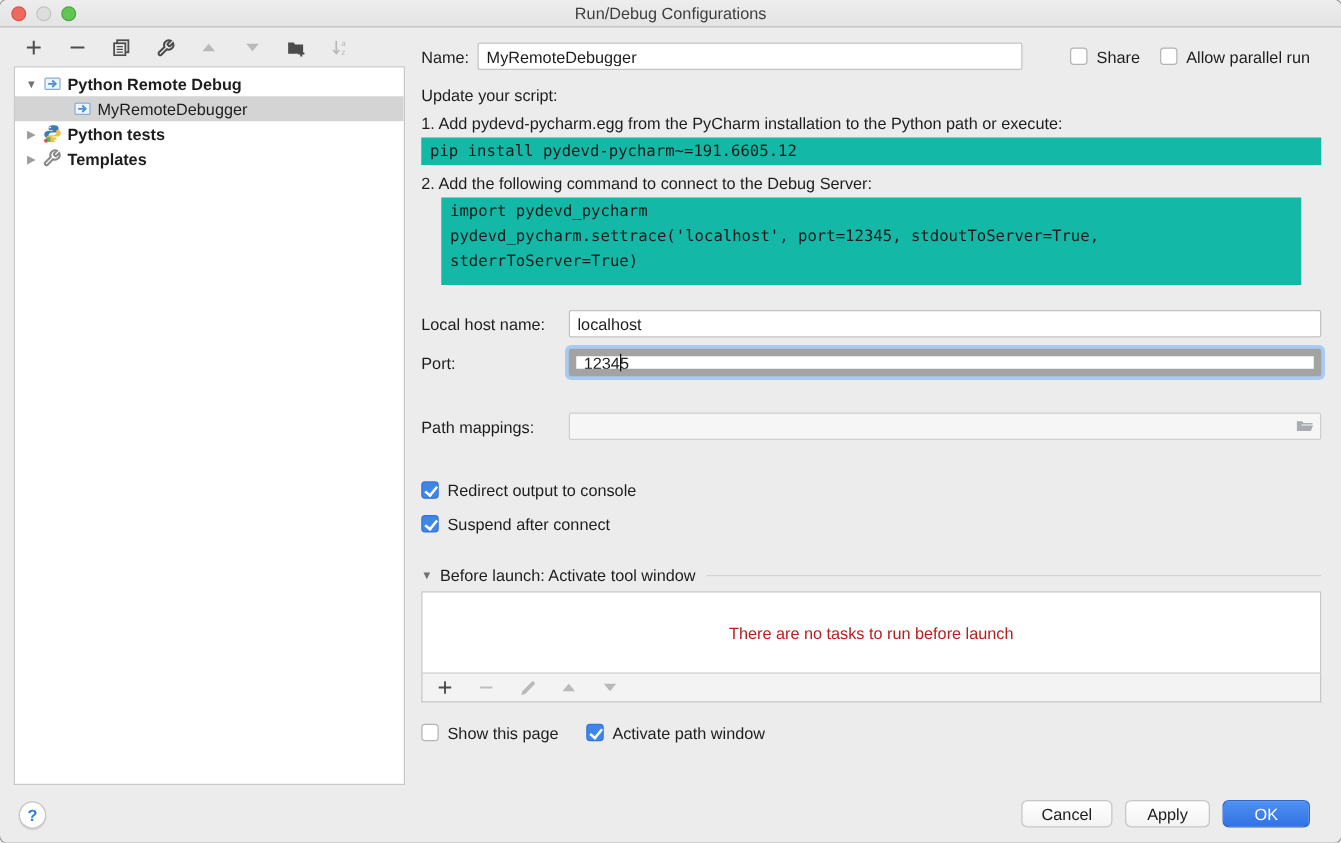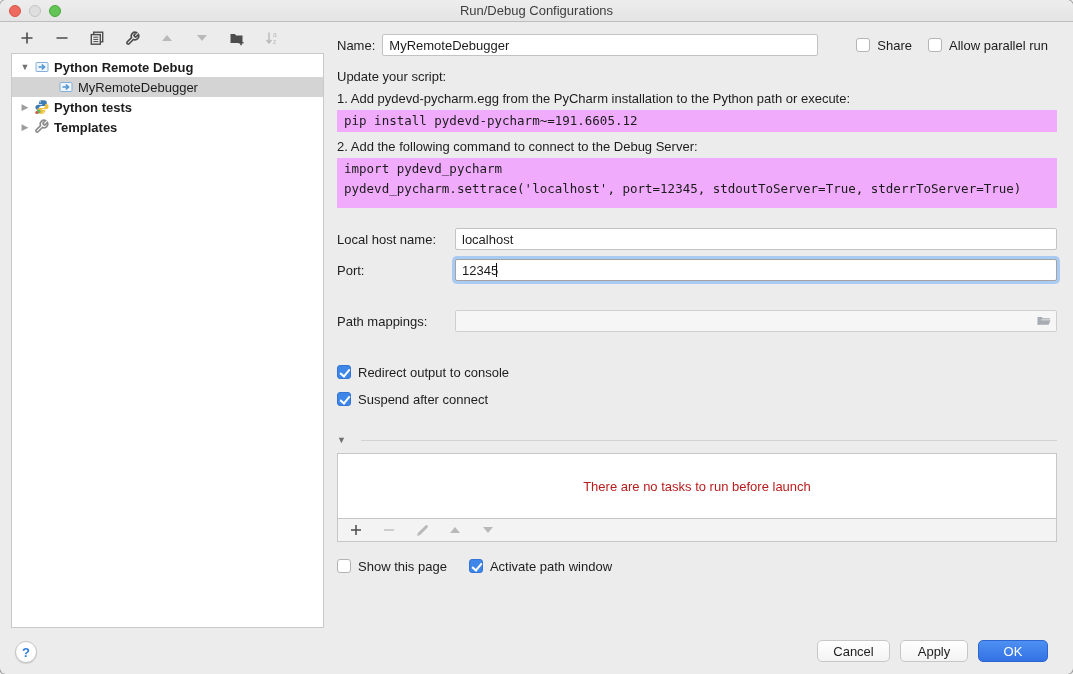--- a/index.html
+++ b/index.html
@@ -41,30 +41,30 @@
   
   .main{position:absolute;top:23px;left:325px;right:0;bottom:0;padding:11px 16px 0 12px;}
   .row{display:flex;align-items:center;}
   .name-row{height:22px;margin-bottom:12px;}
   .name-row .lbl{margin-right:7px;}
   .field{height:22px;border:1px solid #c3c3c3;border-radius:2px;background:#fff;
     padding:0 6px;font-family:"Liberation Sans",sans-serif;font-size:13px;color:#1d1d1d;outline:none;}
   .name-field{width:436px;}
   .p{margin:0 0 4px;line-height:18px;}
   .p.tight{margin-bottom:2px;}
-  .code{background:#f0abfc;font-family:"DejaVu Sans Mono",monospace;font-size:12.5px;
+  .code{background:#14b8a6;font-family:"DejaVu Sans Mono",monospace;font-size:12.5px;
     line-height:20px;padding:1px 7px;color:#1b1b1b;}
   .code1{margin:2px 0 6px;}
-  .code2{margin:0 0 20px;padding-bottom:9px;}
+  .code2{margin:0 16px 20px;padding-bottom:9px;}
   .frow{margin-bottom:9px;}
   .frow .flabel{width:118px;flex:0 0 118px;}
   .frow .field{flex:1;}
   .port-row{margin-bottom:29px;}
   .port-wrap{position:relative;flex:1;display:flex;}
-  .port-field{flex:1;border:1px solid #a3a3a3;border-radius:2px;box-shadow:0 0 0 3px #a9cbf1;}
+  .port-field{flex:1;border:6px solid #a3a3a3;border-radius:2px;box-shadow:0 0 0 3px #a9cbf1;}
   .caret{position:absolute;left:41px;top:4px;width:1px;height:14px;background:#111;}
   .path-row{margin-bottom:32px;}
   .path-wrap{position:relative;flex:1;display:flex;}
   .path-field{flex:1;background:#f6f6f6;border-color:#cfcfcf;}
   .path-folder{position:absolute;right:5px;top:3px;width:16px;height:16px;}
   
   .cbrow{display:flex;align-items:center;height:16px;}
   .cb{width:14px;height:14px;border:1px solid #b4b4b4;border-radius:3px;background:#fff;
     position:relative;flex:0 0 14px;}
   .cb.checked{background:#3e86e8;border-color:#3474d4;}
@@ -263,20 +263,21 @@
       <span class="cb checked"></span>
       <span class="cb-label">Redirect output to console</span>
     </div>
     <div class="cbrow cb-suspend">
       <span class="cb checked"></span>
       <span class="cb-label">Suspend after connect</span>
     </div>
 
     <div class="bl-header">
       <span class="arrow">▼</span>
+      <span>Before launch: Activate tool window</span>
       <span class="divider"></span>
     </div>
 
     <div class="bl-box">
       <span class="bl-empty">There are no tasks to run before launch</span>
     </div>
     <div class="bl-toolbar">
       <span class="tbi">
         <svg width="12" height="12" viewBox="0 0 12 12">
             <path d="M6 1v10M1 6h10" stroke="#4c4c4c" stroke-width="1.5"></path>

